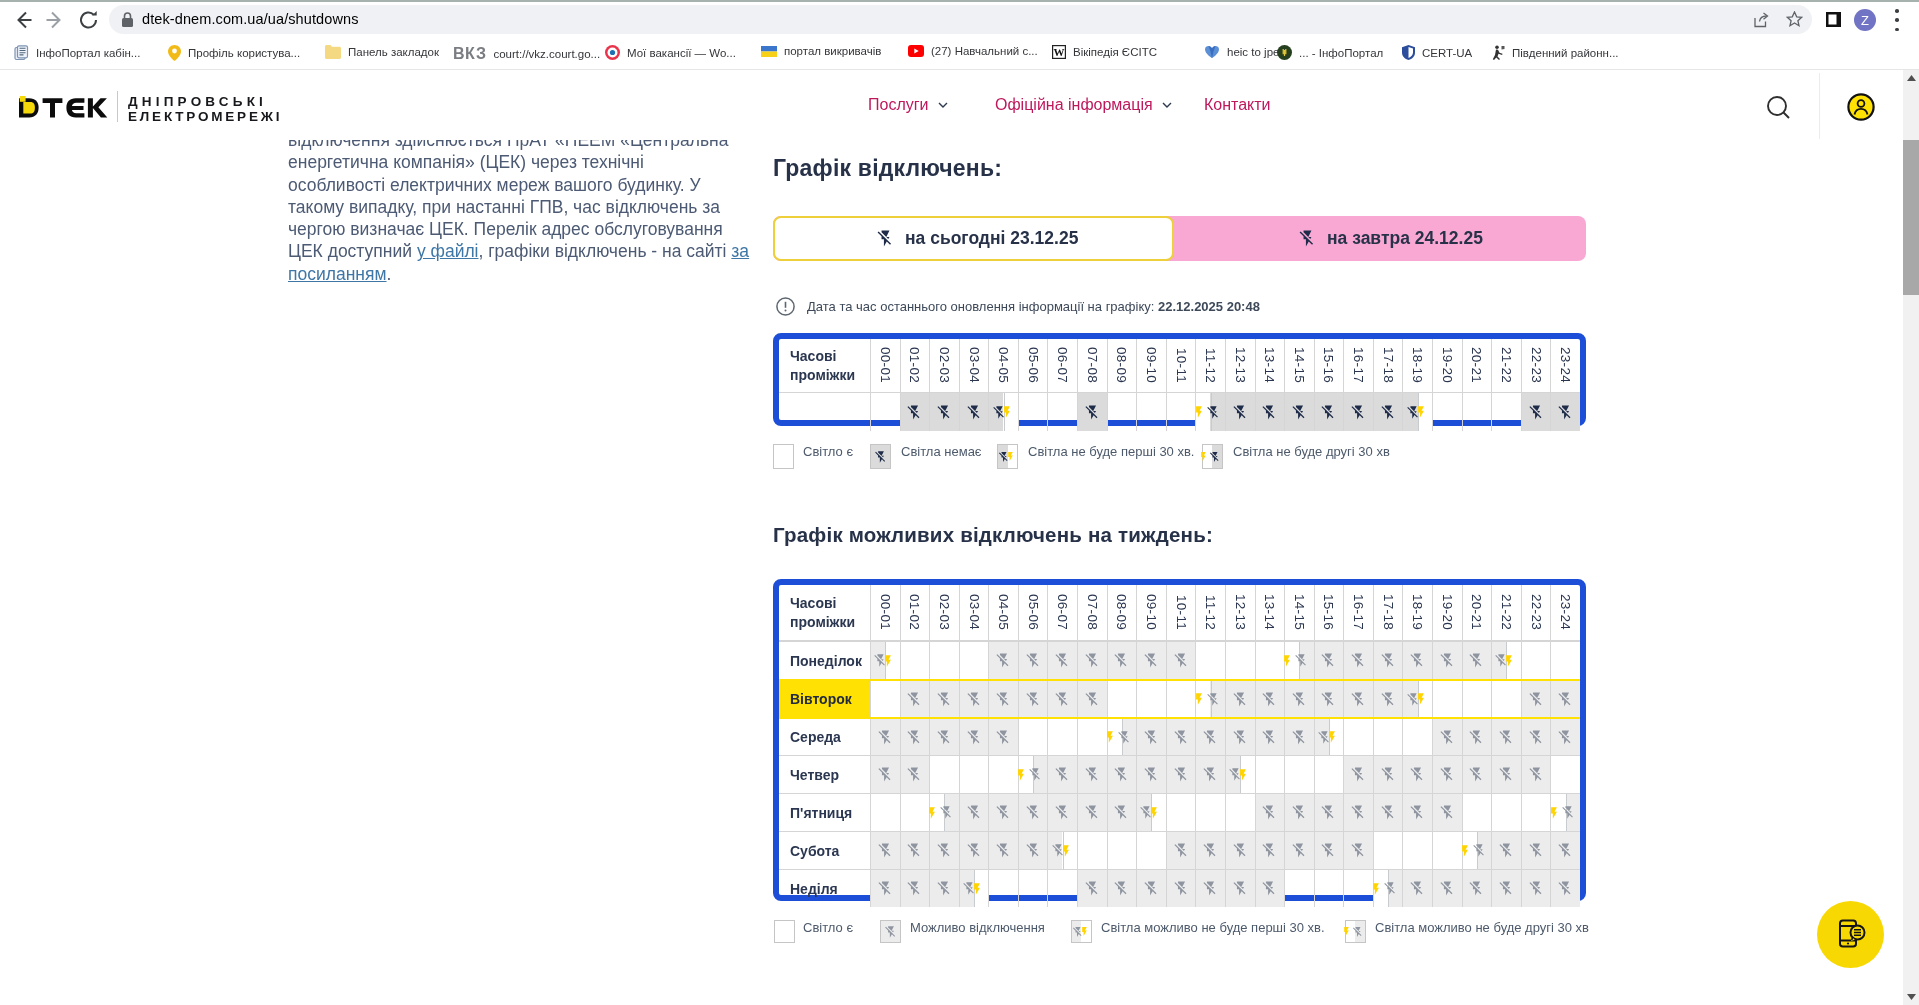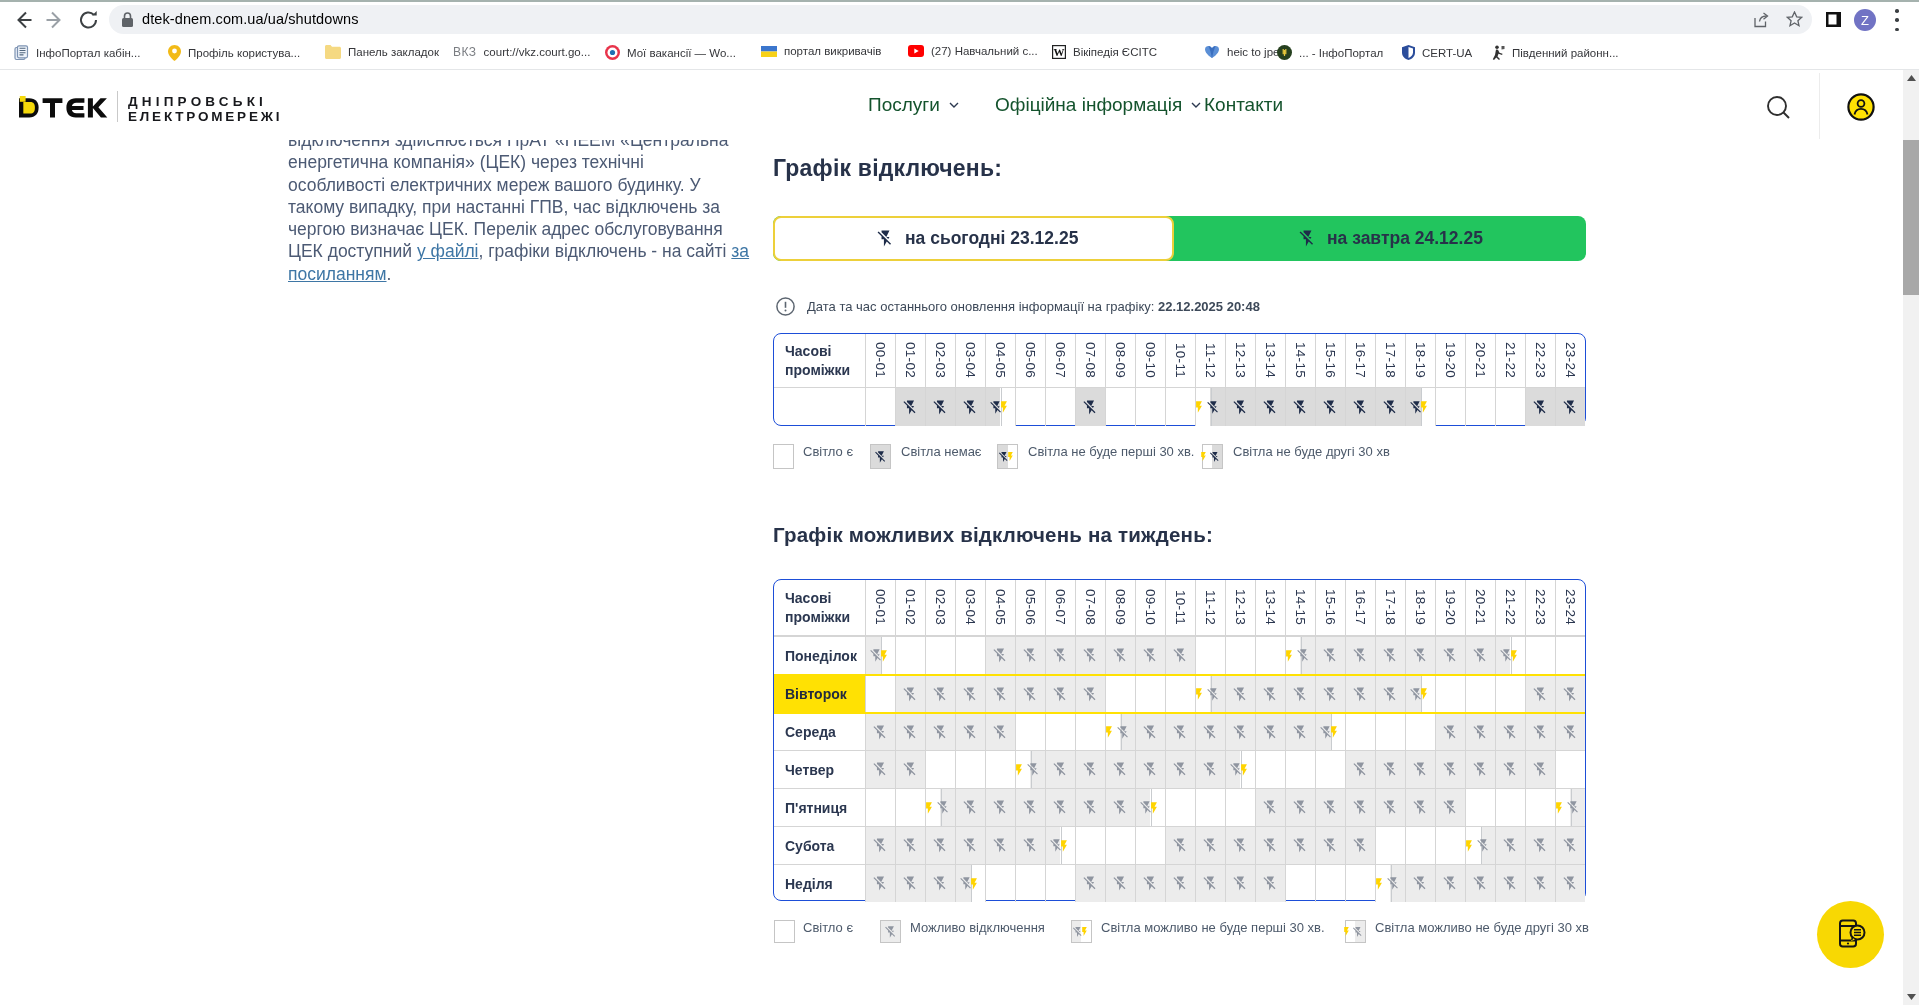--- a/index.html
+++ b/index.html
@@ -15,35 +15,35 @@
 .bm{position:absolute;top:5px;display:flex;align-items:center;gap:7px;font-size:11.5px;color:#35363a;white-space:nowrap}
 .bm svg{flex:0 0 auto}
 
 #sbar{position:absolute;left:1903px;top:70px;width:16px;height:935px;background:#f1f1f1;z-index:21}
 #sthumb{position:absolute;left:1903px;top:140px;width:16px;height:155px;background:#a8a8a8;z-index:22}
 .sarr{position:absolute;left:1903px;width:16px;height:16px;display:flex;align-items:center;justify-content:center;z-index:22}
 
 #mast{position:absolute;left:0;top:70px;width:1903px;height:70px;background:#fff;z-index:5}
 #brandline{position:absolute;left:117px;top:21px;width:1px;height:31px;background:#c9c9c9}
 .brand{position:absolute;left:128px;font-weight:700;font-size:13.5px;letter-spacing:2.8px;color:#17181c}
-.nav{position:absolute;top:0;height:70px;display:flex;align-items:center;font-size:19px;color:#14532d}
+.nav{position:absolute;top:0;height:70px;display:flex;align-items:center;font-size:16px;color:#be185d}
 .chev{margin-left:9px;width:10px;height:10px}
 #hdrdiv{position:absolute;left:1819px;top:3px;width:1px;height:66px;background:#ececec}
 
 #para{position:absolute;left:288px;top:129px;font-size:17.5px;line-height:22.3px;color:#4c5a74;z-index:1}
 #para a{color:#3e76a5;text-decoration:underline}
 h2.t{position:absolute;font-weight:700;color:#273249;letter-spacing:.2px}
 
-#tabs{position:absolute;left:773px;top:216px;width:813px;height:45px;background:#22c55e;border-radius:8px}
+#tabs{position:absolute;left:773px;top:216px;width:813px;height:45px;background:#f9a8d4;border-radius:8px}
 #tab1{position:absolute;left:0;top:0;width:401px;height:45px;background:#fff;border:2px solid #edd03a;border-radius:8px}
 .tabin{position:absolute;top:0;height:45px;display:flex;align-items:center;gap:10px;font-size:17.5px;font-weight:700;color:#273249}
 
 #info{position:absolute;left:776px;top:297px;display:flex;align-items:center;gap:12px;font-size:13px;color:#3d4959}
 
-.tbl{position:absolute;left:773px;width:813px;border:1px solid #1d4ed8;border-radius:8px;background:#fff}
+.tbl{position:absolute;left:773px;width:813px;border:6px solid #1d4ed8;border-radius:8px;background:#fff}
 .hrow,.wrow,#t1row{display:flex}
 .hrow{height:54px;border-bottom:1px solid #d5d5d5}
 .lab{width:92px;flex:0 0 92px;display:flex;flex-direction:column;justify-content:center;padding-left:11px;
 font-weight:700;font-size:14px;line-height:19px;color:#2b3750;border-right:1px solid #d5d5d5}
 .hc{flex:1;display:flex;align-items:center;justify-content:center;border-right:1px solid #d5d5d5}
 .hc:last-child,.c:last-child{border-right:none}
 .vt{writing-mode:vertical-rl;font-size:13.5px;color:#2b3750;letter-spacing:.3px}
 .c{flex:1;border-right:1px solid #d5d5d5;display:flex;align-items:center;justify-content:center;position:relative}
 .cg{background:#dbdbdb}
 .cgl{background:#ececec}
@@ -1301,21 +1301,21 @@
         </svg>
         <span>Профіль користува...</span>
       </span>
 <span class="bm" style="left:325px">
         <svg width="16" height="14" viewBox="0 0 16 14">
           <path d="M0 1.5C0 .7.7 0 1.5 0h4L7 1.8h7.5c.8 0 1.5.7 1.5 1.5v9.2c0 .8-.7 1.5-1.5 1.5h-13C.7 14 0 13.3 0 12.5z" fill="#f5d982"></path>
         </svg>
         <span>Панель закладок</span>
       </span>
 <span class="bm" style="left:453px">
-        <span style="font-size:12px;color:#7a7d82;letter-spacing:.5px;font-weight:400">ВКЗ</span>
+        <span style="font-size:16px;color:#7a7d82;letter-spacing:.5px;font-weight:700">ВКЗ</span>
         <span>court://vkz.court.go...</span>
       </span>
 <span class="bm" style="left:605px">
         <svg width="15" height="15" viewBox="0 0 15 15">
           <circle cx="7.5" cy="7.5" r="7.5" fill="#e8334a"></circle>
           <circle cx="7.5" cy="7.5" r="5" fill="#fff"></circle>
           <circle cx="7.5" cy="7.5" r="2.6" fill="#1f6fb2"></circle>
         </svg>
         <span>Мої вакансії — Wo...</span>
       </span>

